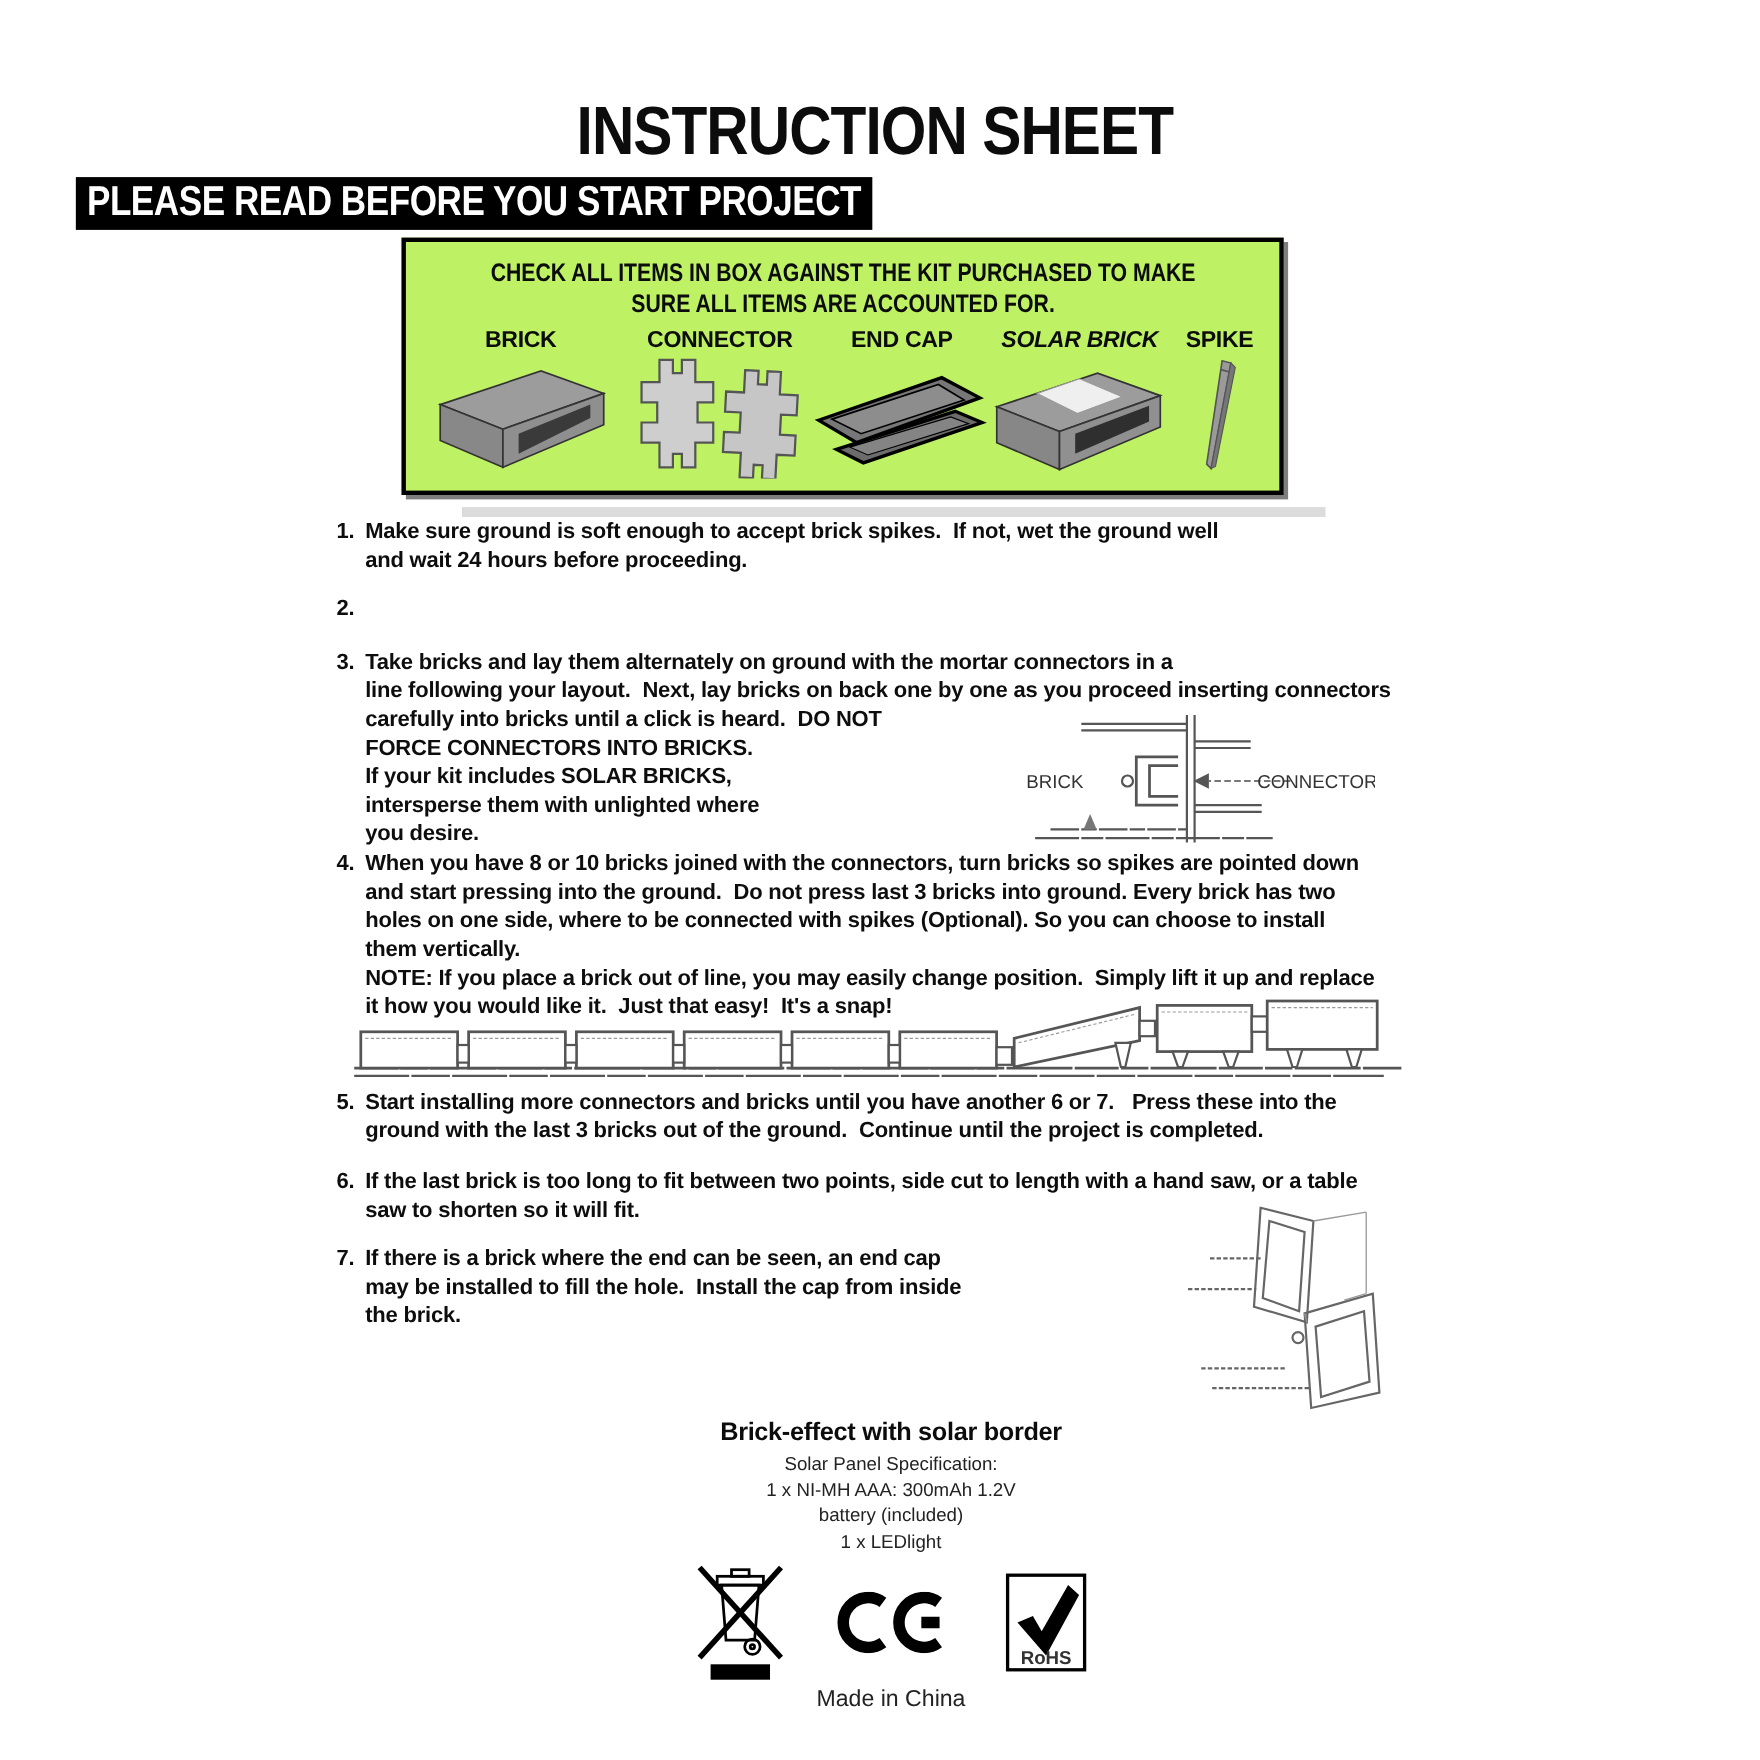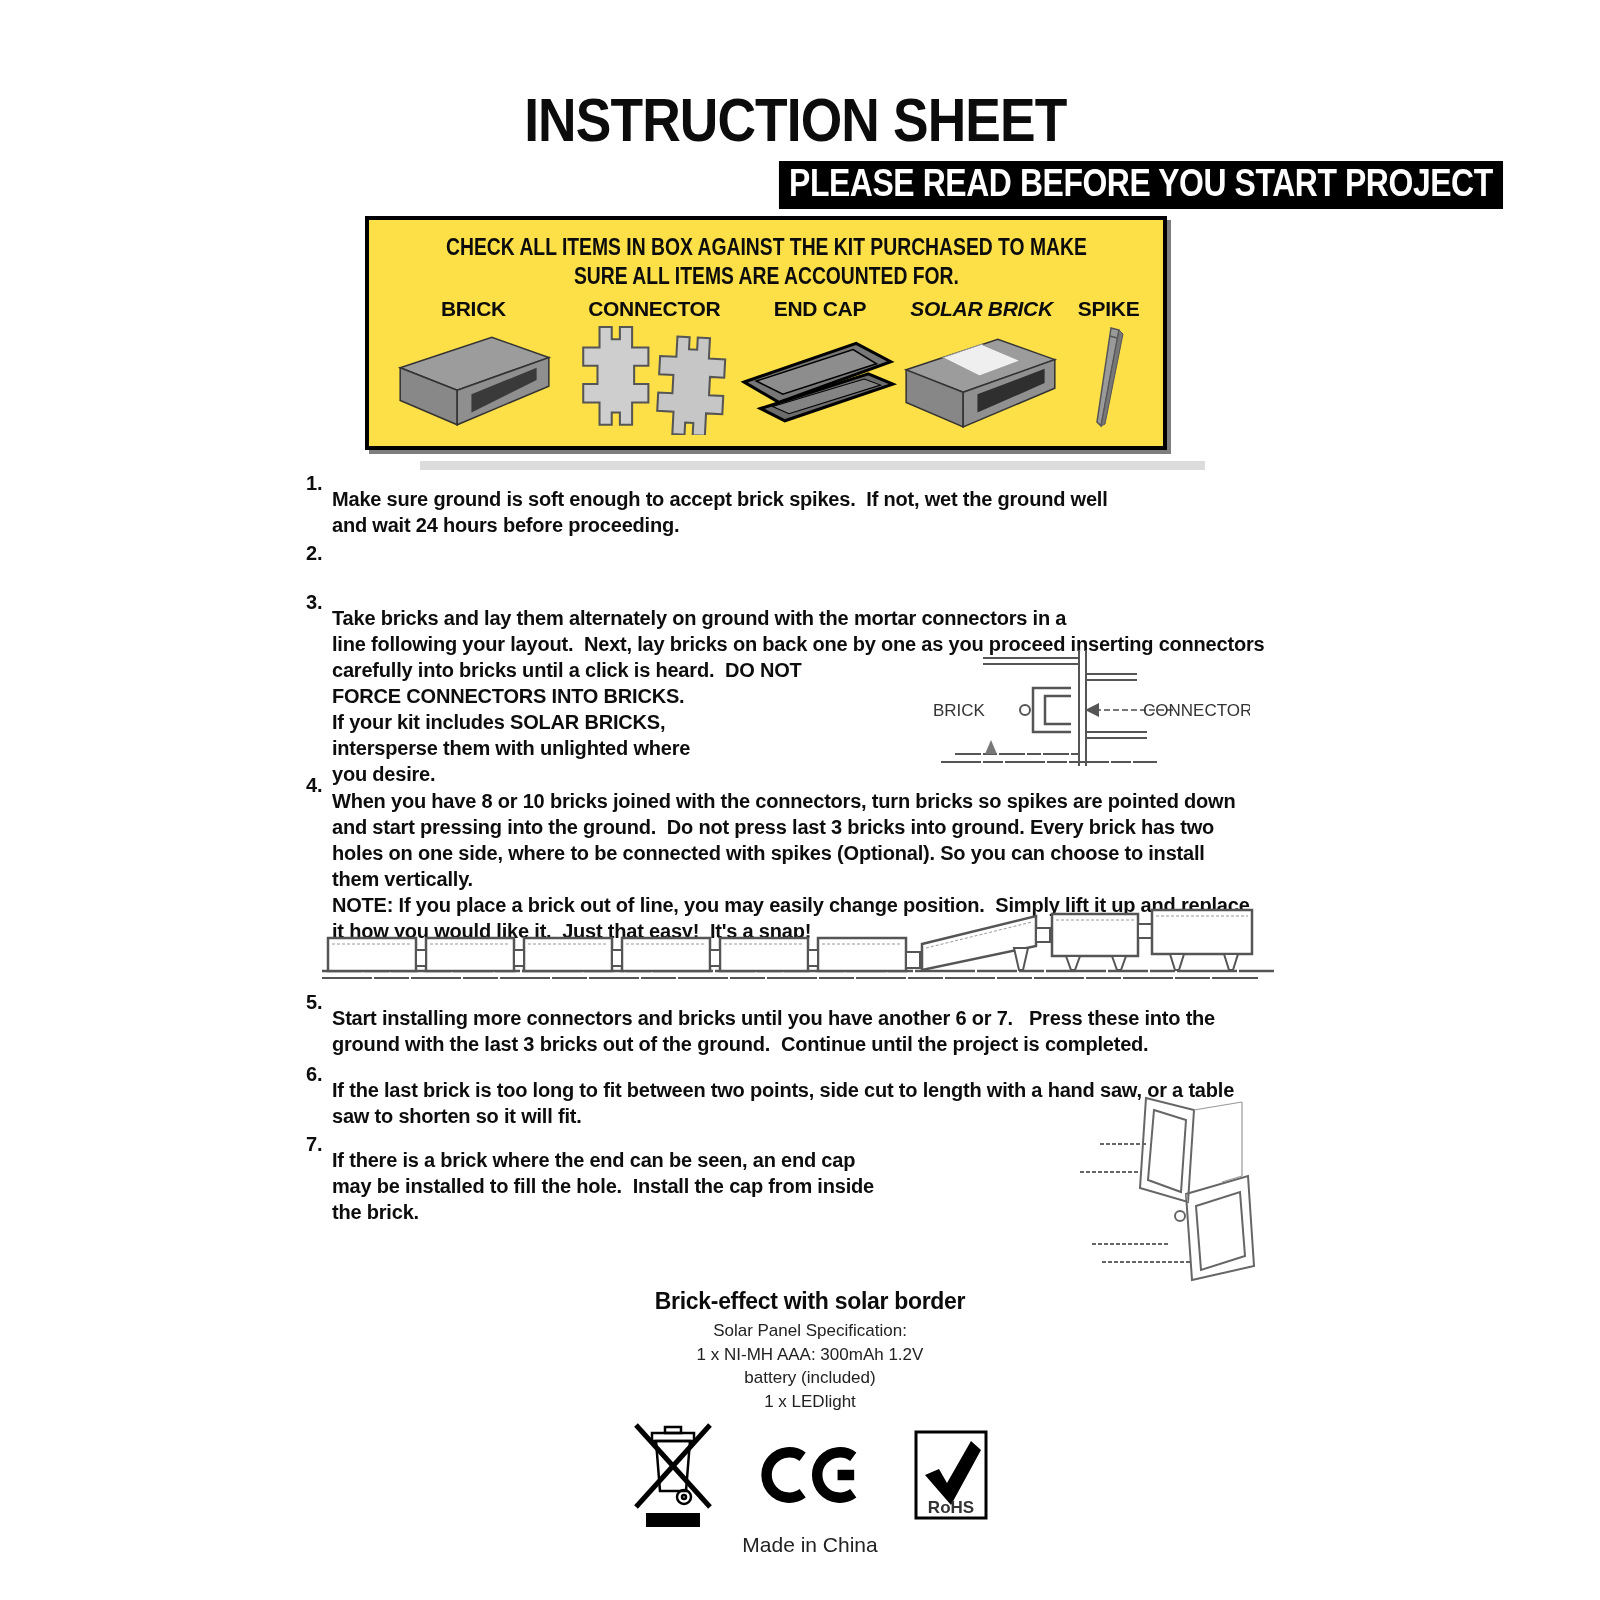--- a/index.html
+++ b/index.html
@@ -4,44 +4,44 @@
 <style>
   html,body{margin:0;padding:0;background:#ffffff;}
   .page{position:relative;width:1600px;height:1600px;background:#fff;overflow:hidden;
         font-family:"Liberation Sans",sans-serif;color:#111;}
   .abs{position:absolute;}
 
   
   .title-wrap{position:absolute;top:84px;left:0;width:1550px;text-align:center;padding-left:20px;}
   .title{display:inline-block;font-size:62px;font-weight:bold;letter-spacing:-1px;
          transform:scaleX(0.86);transform-origin:50% 50%;white-space:pre;color:#0c0c0c;}
-  .banner-wrap{position:absolute;top:161px;left:0;width:1550px;text-align:right;padding-left:22px;}
+  .banner-wrap{position:absolute;top:161px;left:0;width:1550px;text-align:left;}
   .banner{display:inline-block;background:#000;color:#fff;font-size:38px;font-weight:bold;
           padding:1px 12px 4px 12px;letter-spacing:-0.5px;transform:scaleX(0.84);
           transform-origin:50% 50%;white-space:pre;}
 
   
   .kit-box{position:absolute;left:365px;top:216px;width:794px;height:226px;
-           border:4px solid #000;box-shadow:4px 4px 0 rgba(20,20,20,0.55);background:#fde047;}
+           border:4px solid #000;box-shadow:4px 4px 0 rgba(20,20,20,0.55);background:#bef264;}
   .kit-heading-wrap{margin-top:13px;text-align:center;}
   .kit-heading{display:inline-block;font-size:23px;font-weight:bold;line-height:29px;
                white-space:pre-line;transform:scaleX(0.84);transform-origin:50% 50%;color:#0c0c0c;}
   .kit-items{display:flex;margin-top:6px;padding:0 12px;}
   .kit-item{display:flex;flex-direction:column;align-items:center;}
   .kit-item .kit-label{font-size:21px;font-weight:bold;letter-spacing:-0.3px;color:#0c0c0c;}
   .kit-item svg{margin-top:2px;}
   .ki-0{width:24%;} .ki-1{width:23%;} .ki-2{width:20%;} .ki-3{width:22%;font-style:italic;} .ki-4{width:11%;text-align:center;}
 
   .gray-streak{position:absolute;left:420px;top:461px;width:785px;height:9px;background:#dcdcdc;}
 
   
   .step{position:absolute;display:flex;font-weight:bold;font-size:20px;line-height:26px;
         letter-spacing:-0.2px;color:#0d0d0d;}
   .step .num{flex:none;width:26px;}
-  .step .txt{white-space:pre-wrap;margin-top:16px;}
+  .step .txt{white-space:pre-wrap;}
   .s1{left:306px;top:470px;width:980px;}
   .s2{left:306px;top:540px;width:980px;}
   .s3{left:306px;top:589px;width:1060px;}
   .s4{left:306px;top:772px;width:1040px;}
   .s5{left:306px;top:989px;width:1020px;}
   .s6{left:306px;top:1061px;width:1040px;}
   .s7{left:306px;top:1131px;width:660px;}
 
   svg text{font-family:"Liberation Sans",sans-serif;fill:#333;}
 

